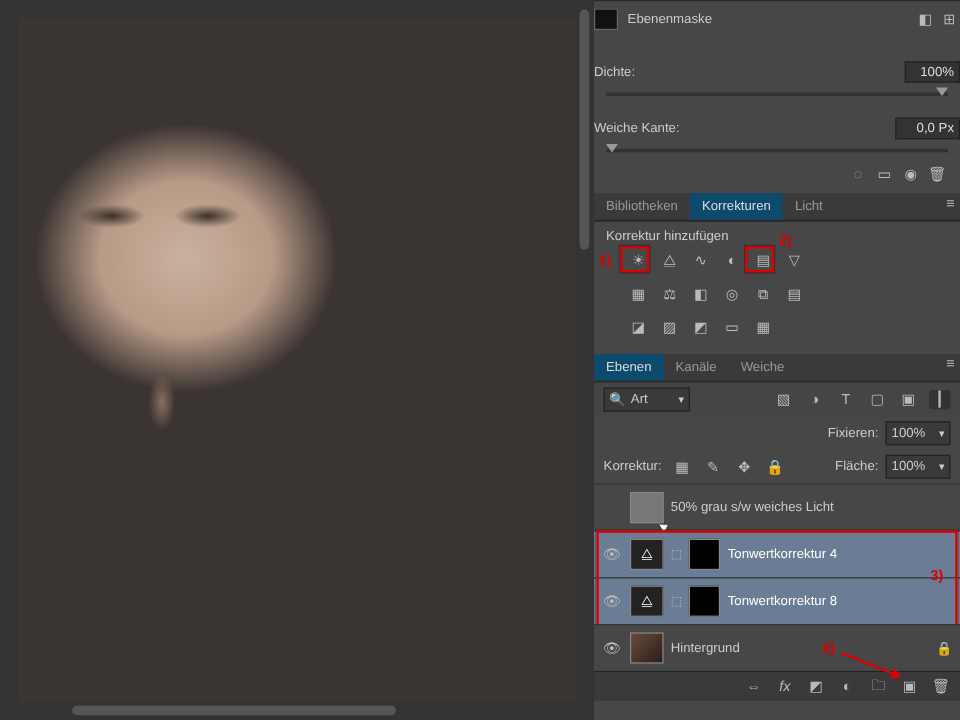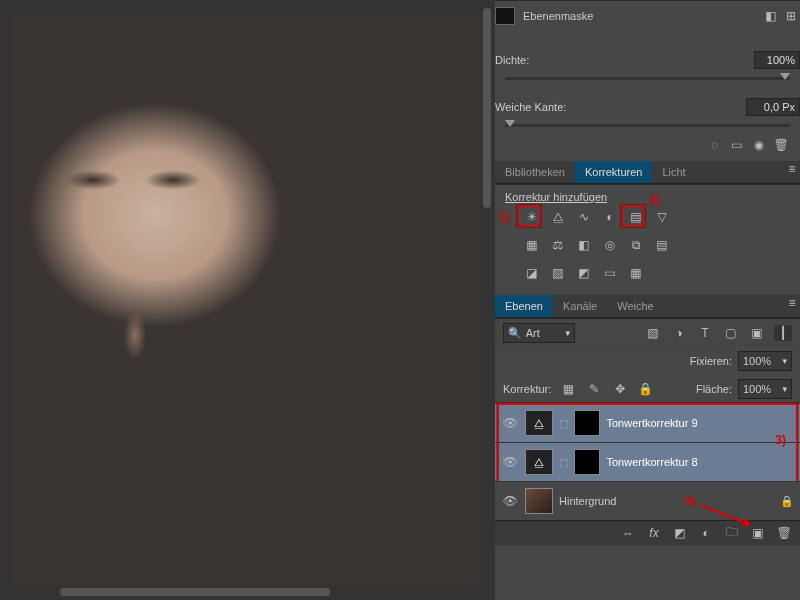--- a/index.html
+++ b/index.html
@@ -67,21 +67,21 @@
   .slider.left::after { right: auto; left: 0; }
   .prop-actions { display:flex; justify-content:flex-end; padding:4px 10px 8px; gap:2px; }
   .tabs {
     display: flex; background: #3a3a3a; border-bottom: 1px solid #222;
     font-size: 11px;
   }
   .tab {
     padding: 5px 10px; color: #999; cursor: pointer;
   }
   .tab.active { background: #0c4a6e; color: #ddd; }
-  .adj-label { padding: 6px 10px 2px; font-size: 11px; color:#ccc;text-decoration:underline; }
+  .adj-label { padding: 6px 10px 2px; font-size: 11px; color:#ccc; }
   .adj-grid {
     display: flex; flex-wrap: wrap; padding: 2px 10px 8px; gap: 4px;
     position: relative;
   }
   .adj-btn {
     width: 22px; height: 20px; background: #474747; display: inline-flex;
     align-items: center; justify-content: center; color: #bbb; font-size: 12px;
     cursor: pointer;
   }
   .adj-row { display:flex; gap:4px; margin-bottom:4px; width:100%; }
@@ -252,30 +252,35 @@
       <span class="icon">✥</span>
       <span class="icon">🔒</span>
       <span class="spacer"></span>
       <span>Fläche:</span>
       <div class="dropdown" style="width:54px;">
         <span>100%</span>
       </div>
     </div>
 
     <div style="position:relative;">
+      <div class="layer">
+        <span class="eye"></span>
+        <span class="layer-thumb" style="background:#777;"></span>
+        <span>50% grau s/w weiches Licht</span>
+      </div>
       <div class="cursor-arrow" style="left:56px; top:32px;"></div>
 
       <div style="position:relative;">
         <span class="red-box" style="left:2px; top:0; right:2px; height:80px;"></span>
         <div class="layer selected">
           <span class="eye">👁</span>
           <span class="layer-thumb">⧋</span>
           <span class="link-icn">⬚</span>
           <span class="mask-thumb"></span>
-          <span>Tonwertkorrektur 9</span>
+          <span>Tonwertkorrektur 4</span>
         </div>
         <div class="layer selected">
           <span class="eye">👁</span>
           <span class="layer-thumb">⧋</span>
           <span class="link-icn">⬚</span>
           <span class="mask-thumb"></span>
           <span>Tonwertkorrektur 8</span>
         </div>
         <span class="red-label" style="right:14px; top:30px;">3)</span>
       </div>

